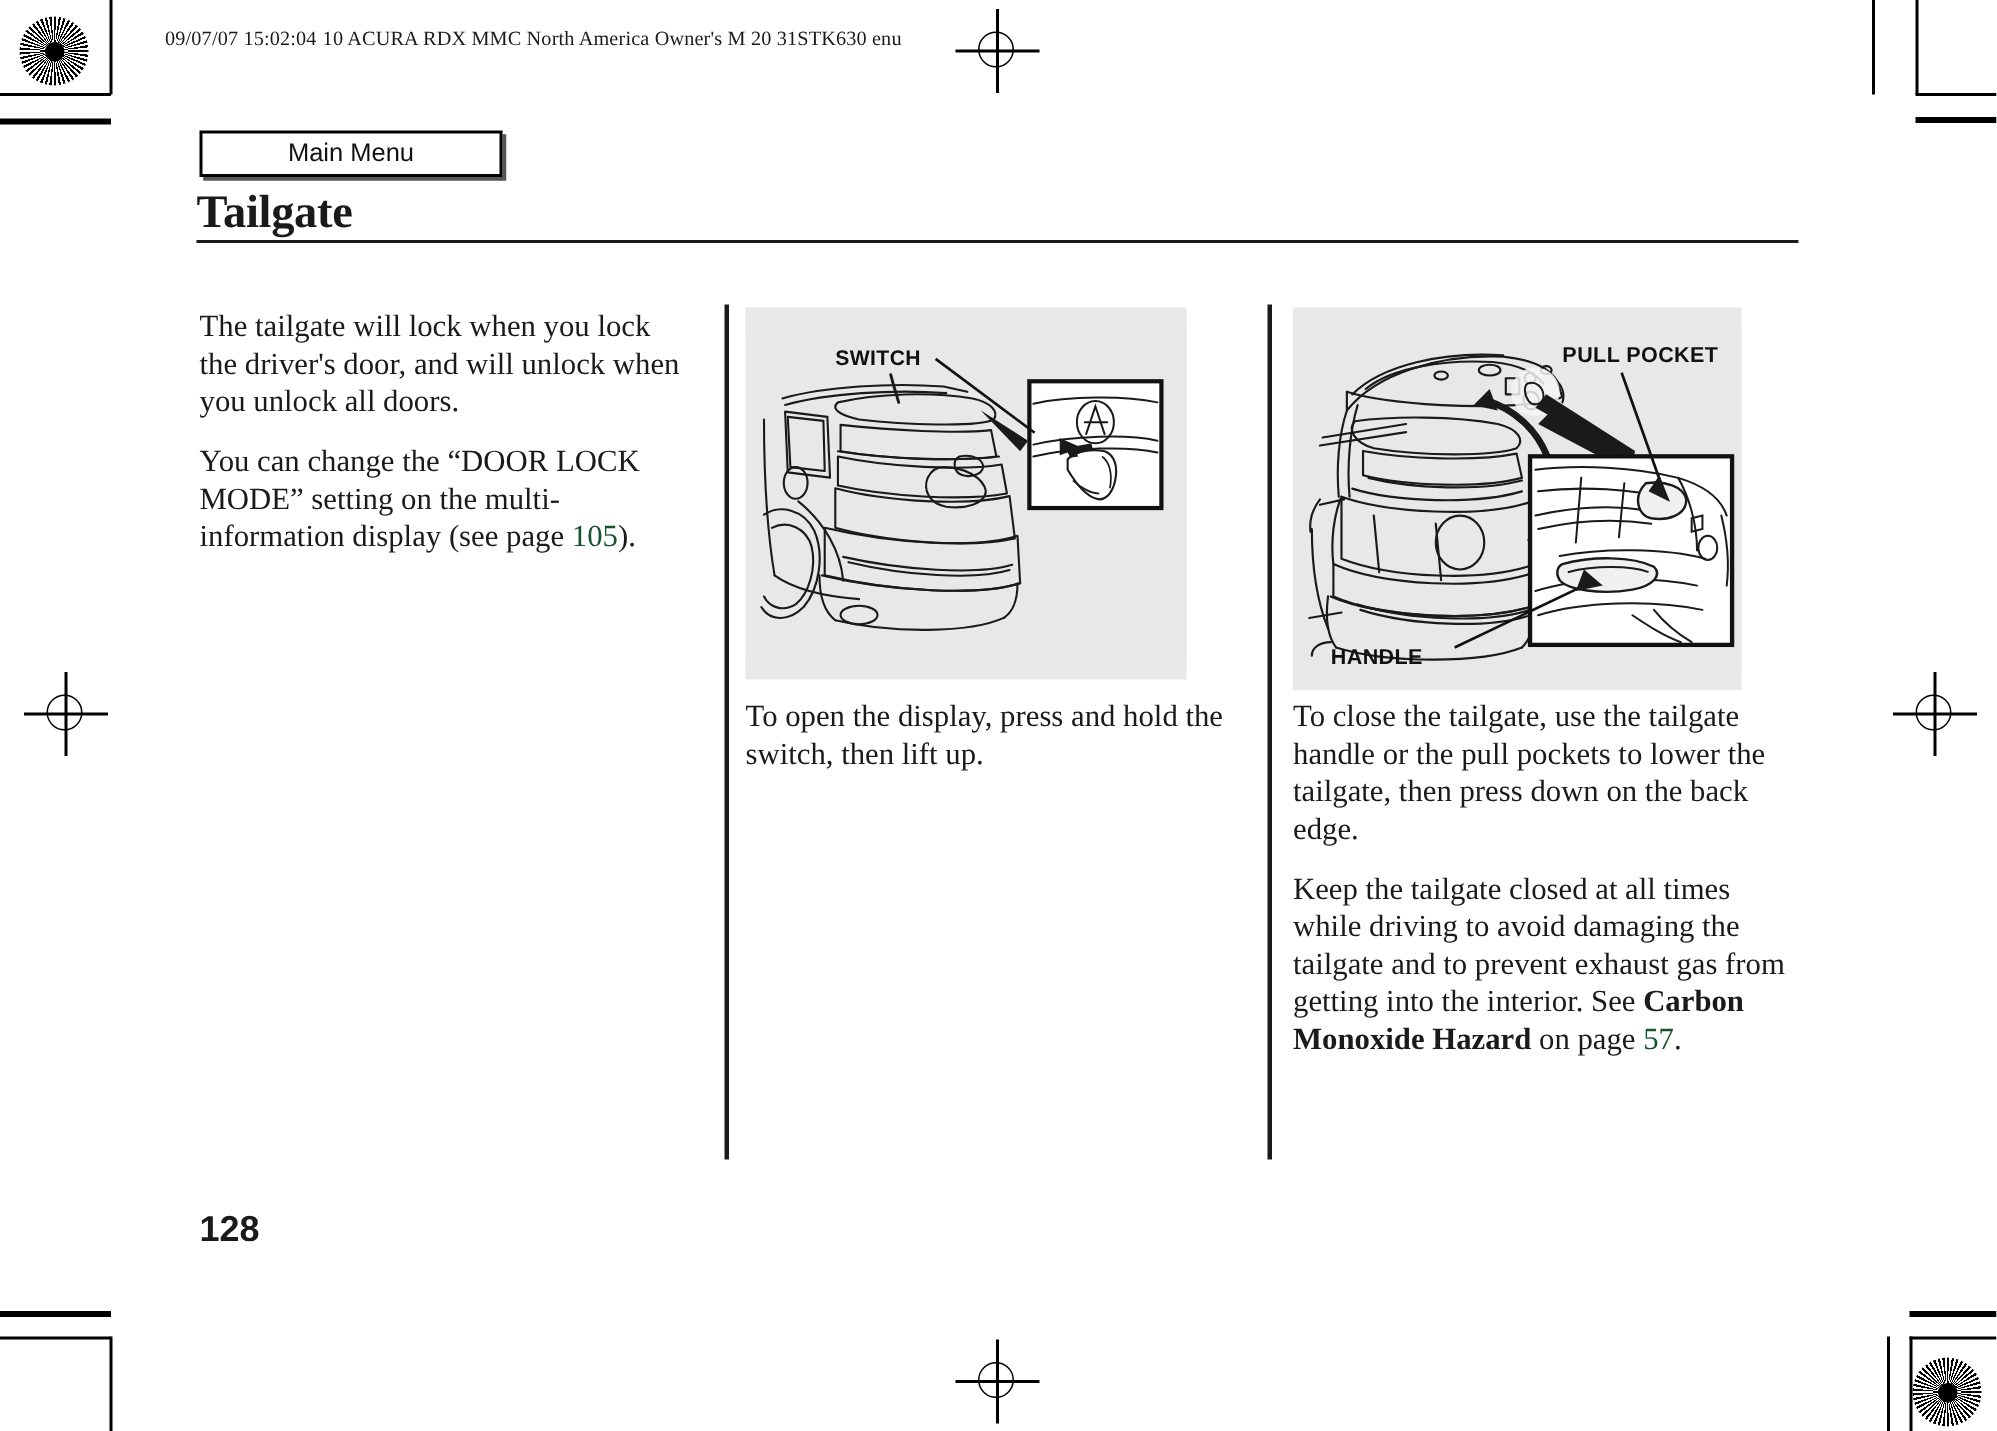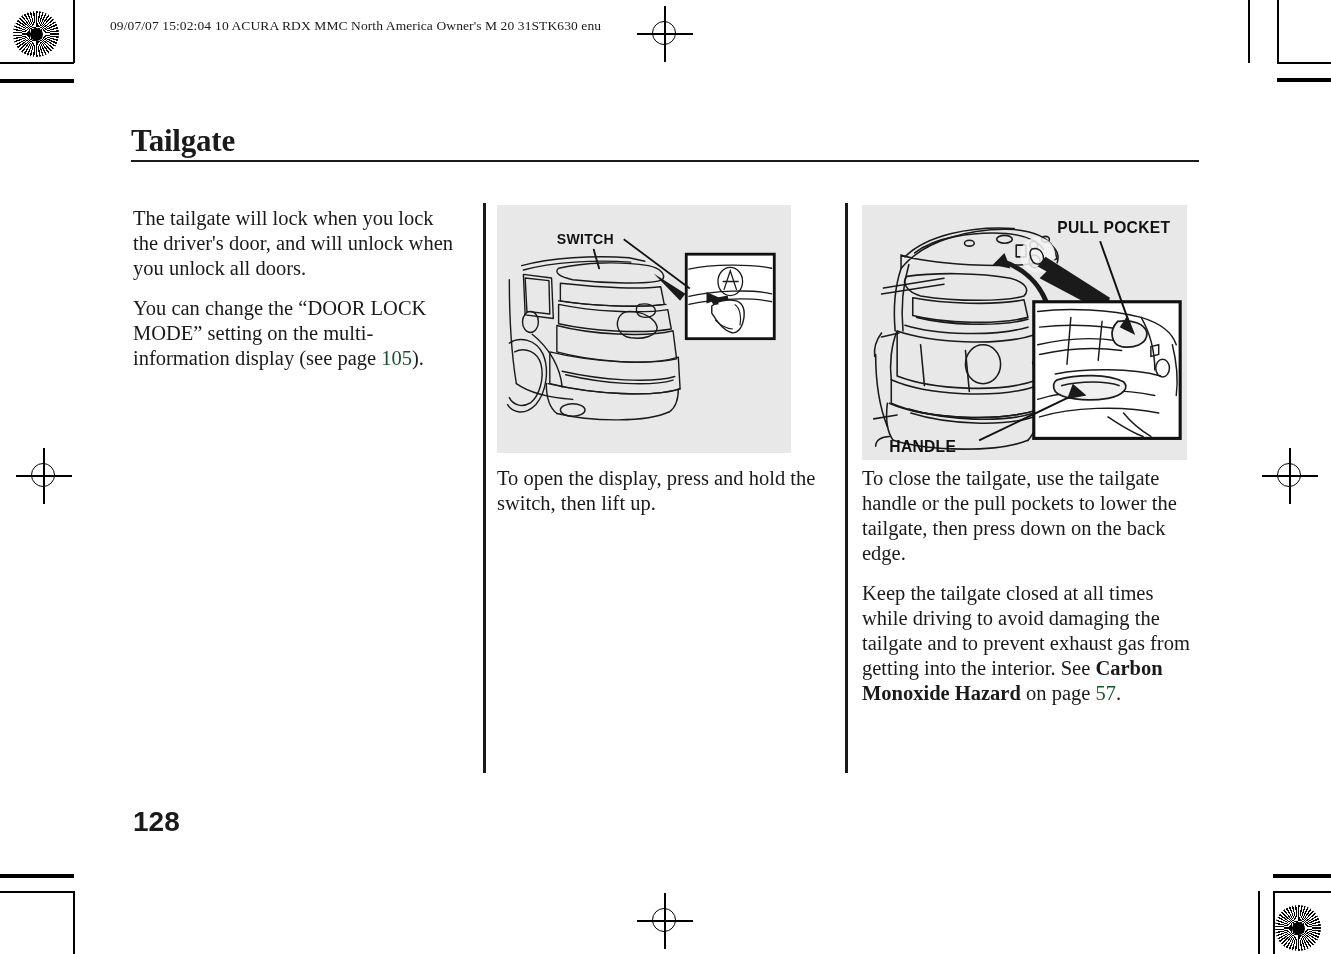--- a/index.html
+++ b/index.html
@@ -154,39 +154,39 @@
     margin-top: 39px;
   }
   .bold { font-weight: bold; }
 
   
   .illus {
     position: absolute;
     background: #e8e8e8;
   }
   .illus.mid   { left: 497px; top: 205px; width: 294px; height: 248px; }
-  .illus.right { left: 862px; top: 205px; width: 325px; height: 255px; }
+  .illus.right { left: 862px; top: 205px; width: 299px; height: 255px; }
   .illus svg { display: block; width: 100%; height: 100%; }
 
   .callout-label {
     font-family: "Liberation Sans", sans-serif;
     font-weight: bold;
     font-size: 16px;
     fill: #111;
     letter-spacing: 0.3px;
   }
 
   
   .page-number {
     position: absolute;
     left: 133px;
     top: 806px;
     font-family: "Liberation Sans", sans-serif;
     font-weight: bold;
-    font-size: 28px;
+    font-size: 24px;
     color: #1a1a1a;
   }
 </style>
 </head>
 <body>
 
 <div class="reg-star" style="left:13px; top:11px;"></div>
 <div class="crop-v" style="left:73px; top:0; height:63px;"></div>
 <div class="crop-h" style="left:0; top:62px; width:74px;"></div>
 <div class="crop-h thick" style="left:0; top:79px; width:74px;"></div>
@@ -225,20 +225,21 @@
   <div class="vl"></div>
     <div class="hl"></div>
     <div class="ring"></div>
 </div>
 
 <div class="doc-header">
   <span class="hdr-date">09/07/07 15:02:04</span><span>10 ACURA RDX MMC North America Owner's M 20 31STK630 enu</span>
 </div>
 
 <div class="navbar">
+  <div class="nav-btn main-menu">Main Menu</div>
 </div>
 
 <div class="page-title">Tailgate</div>
 <div class="title-rule"></div>
 
 <div class="col-rule r1"></div>
 <div class="col-rule r2"></div>
 
 <div class="col left">
   <p class="para">The tailgate will lock when you lock the driver's door, and will unlock when you unlock all doors.</p>

